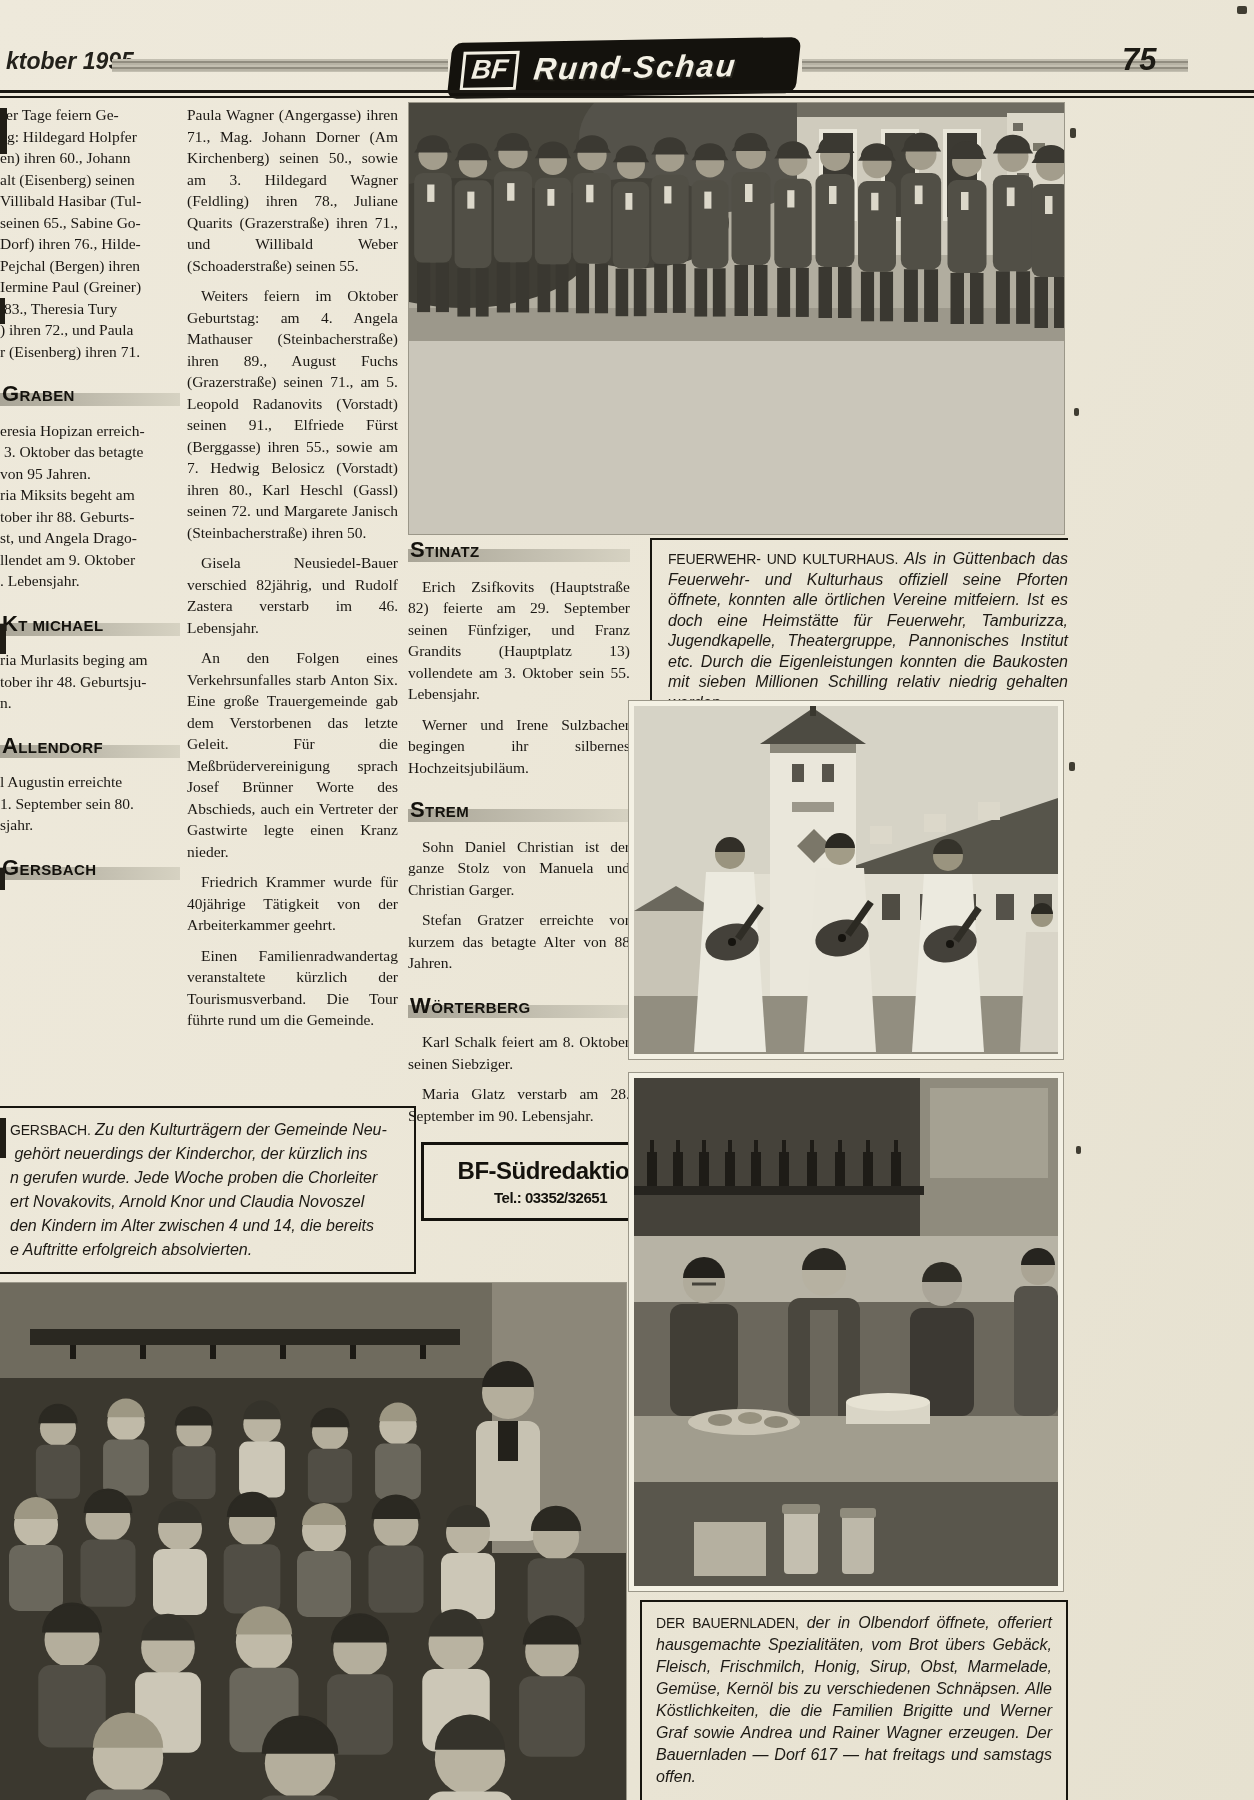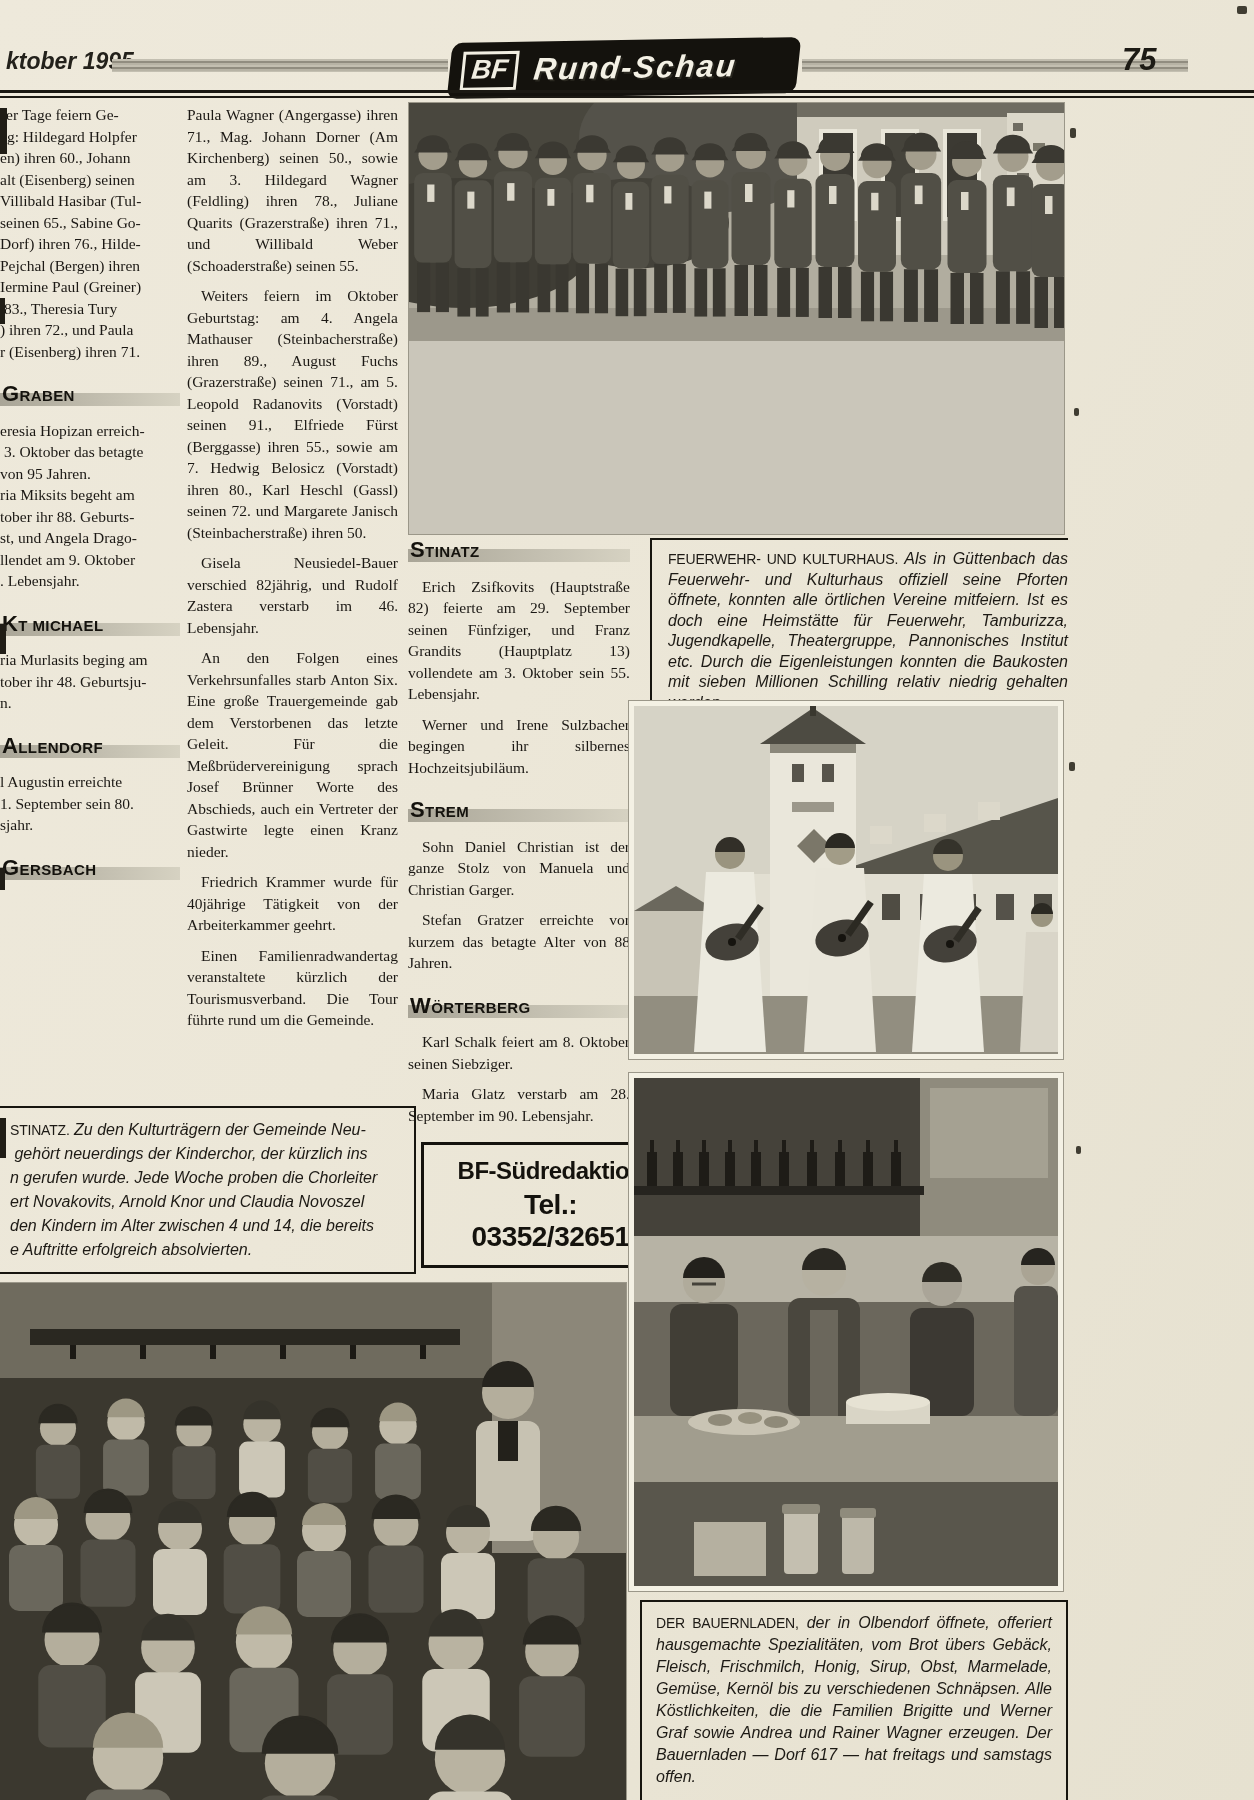--- a/index.html
+++ b/index.html
@@ -43,21 +43,21 @@
         border-left:2px solid #17150f;padding:9px 0 0 16px;}
   .kbox{position:absolute;left:-10px;top:1106px;width:394px;border:2px solid #17150f;
         padding:10px 10px 10px 18px;line-height:24px;}
   .bbox{position:absolute;left:640px;top:1600px;width:396px;border:2px solid #17150f;
         padding:10px 14px 12px 14px;line-height:22px;}
   
   .contact{position:absolute;left:421px;top:1142px;width:213px;border:3px solid #14120d;
            padding:12px 20px;text-align:center;font-family:"Liberation Sans",sans-serif;
            font-weight:bold;color:#14120d;}
   .contact .l1{font-size:24px;letter-spacing:-.5px;}
-  .contact .l2{font-size:28px;letter-spacing:-.5px;margin-top:4px;}
+  .contact .l2{font-size:15px;letter-spacing:-.5px;margin-top:4px;}
   
   .photo{position:absolute;background:#f4f1e4;border:1px solid #9b9789;}
   .photo svg{display:block;}
   .phA{left:408px;top:102px;padding:0;}
   .phB{left:628px;top:700px;padding:5px;}
   .phC{left:628px;top:1072px;padding:5px;}
   .phD{left:0;top:1282px;padding:0;border-left:none;}
   
   .sliver{position:absolute;left:0;background:#201d16;}
   .speck{position:absolute;background:#403d32;border-radius:2px;}
@@ -183,21 +183,21 @@
     <p>Karl Schalk feiert am 8. Oktober seinen Siebziger.</p>
     <p>Maria Glatz verstarb am 28. September im 90. Lebensjahr.</p>
   </div>
 
   <div class="contact">
     <div class="l1">BF-Südredaktion</div>
     <div class="l2">Tel.: 03352/32651</div>
   </div>
 
   <div class="cap kbox">
-    <span class="lead">STINATZ.</span><span class="pre"> Zu den Kulturträgern der Gemeinde Neu-
+    <span class="lead">GERSBACH.</span><span class="pre"> Zu den Kulturträgern der Gemeinde Neu-
  gehört neuerdings der Kinderchor, der kürzlich ins
 n gerufen wurde. Jede Woche proben die Chorleiter
 ert Novakovits, Arnold Knor und Claudia Novoszel
 den Kindern im Alter zwischen 4 und 14, die bereits
 e Auftritte erfolgreich absolvierten.</span>
   </div>
 
   <div class="photo phB">
     <svg width="424" height="348" viewBox="0 0 424 348" xmlns="http://www.w3.org/2000/svg">
       <rect width="424" height="348" fill="#d6d3c6"></rect>

